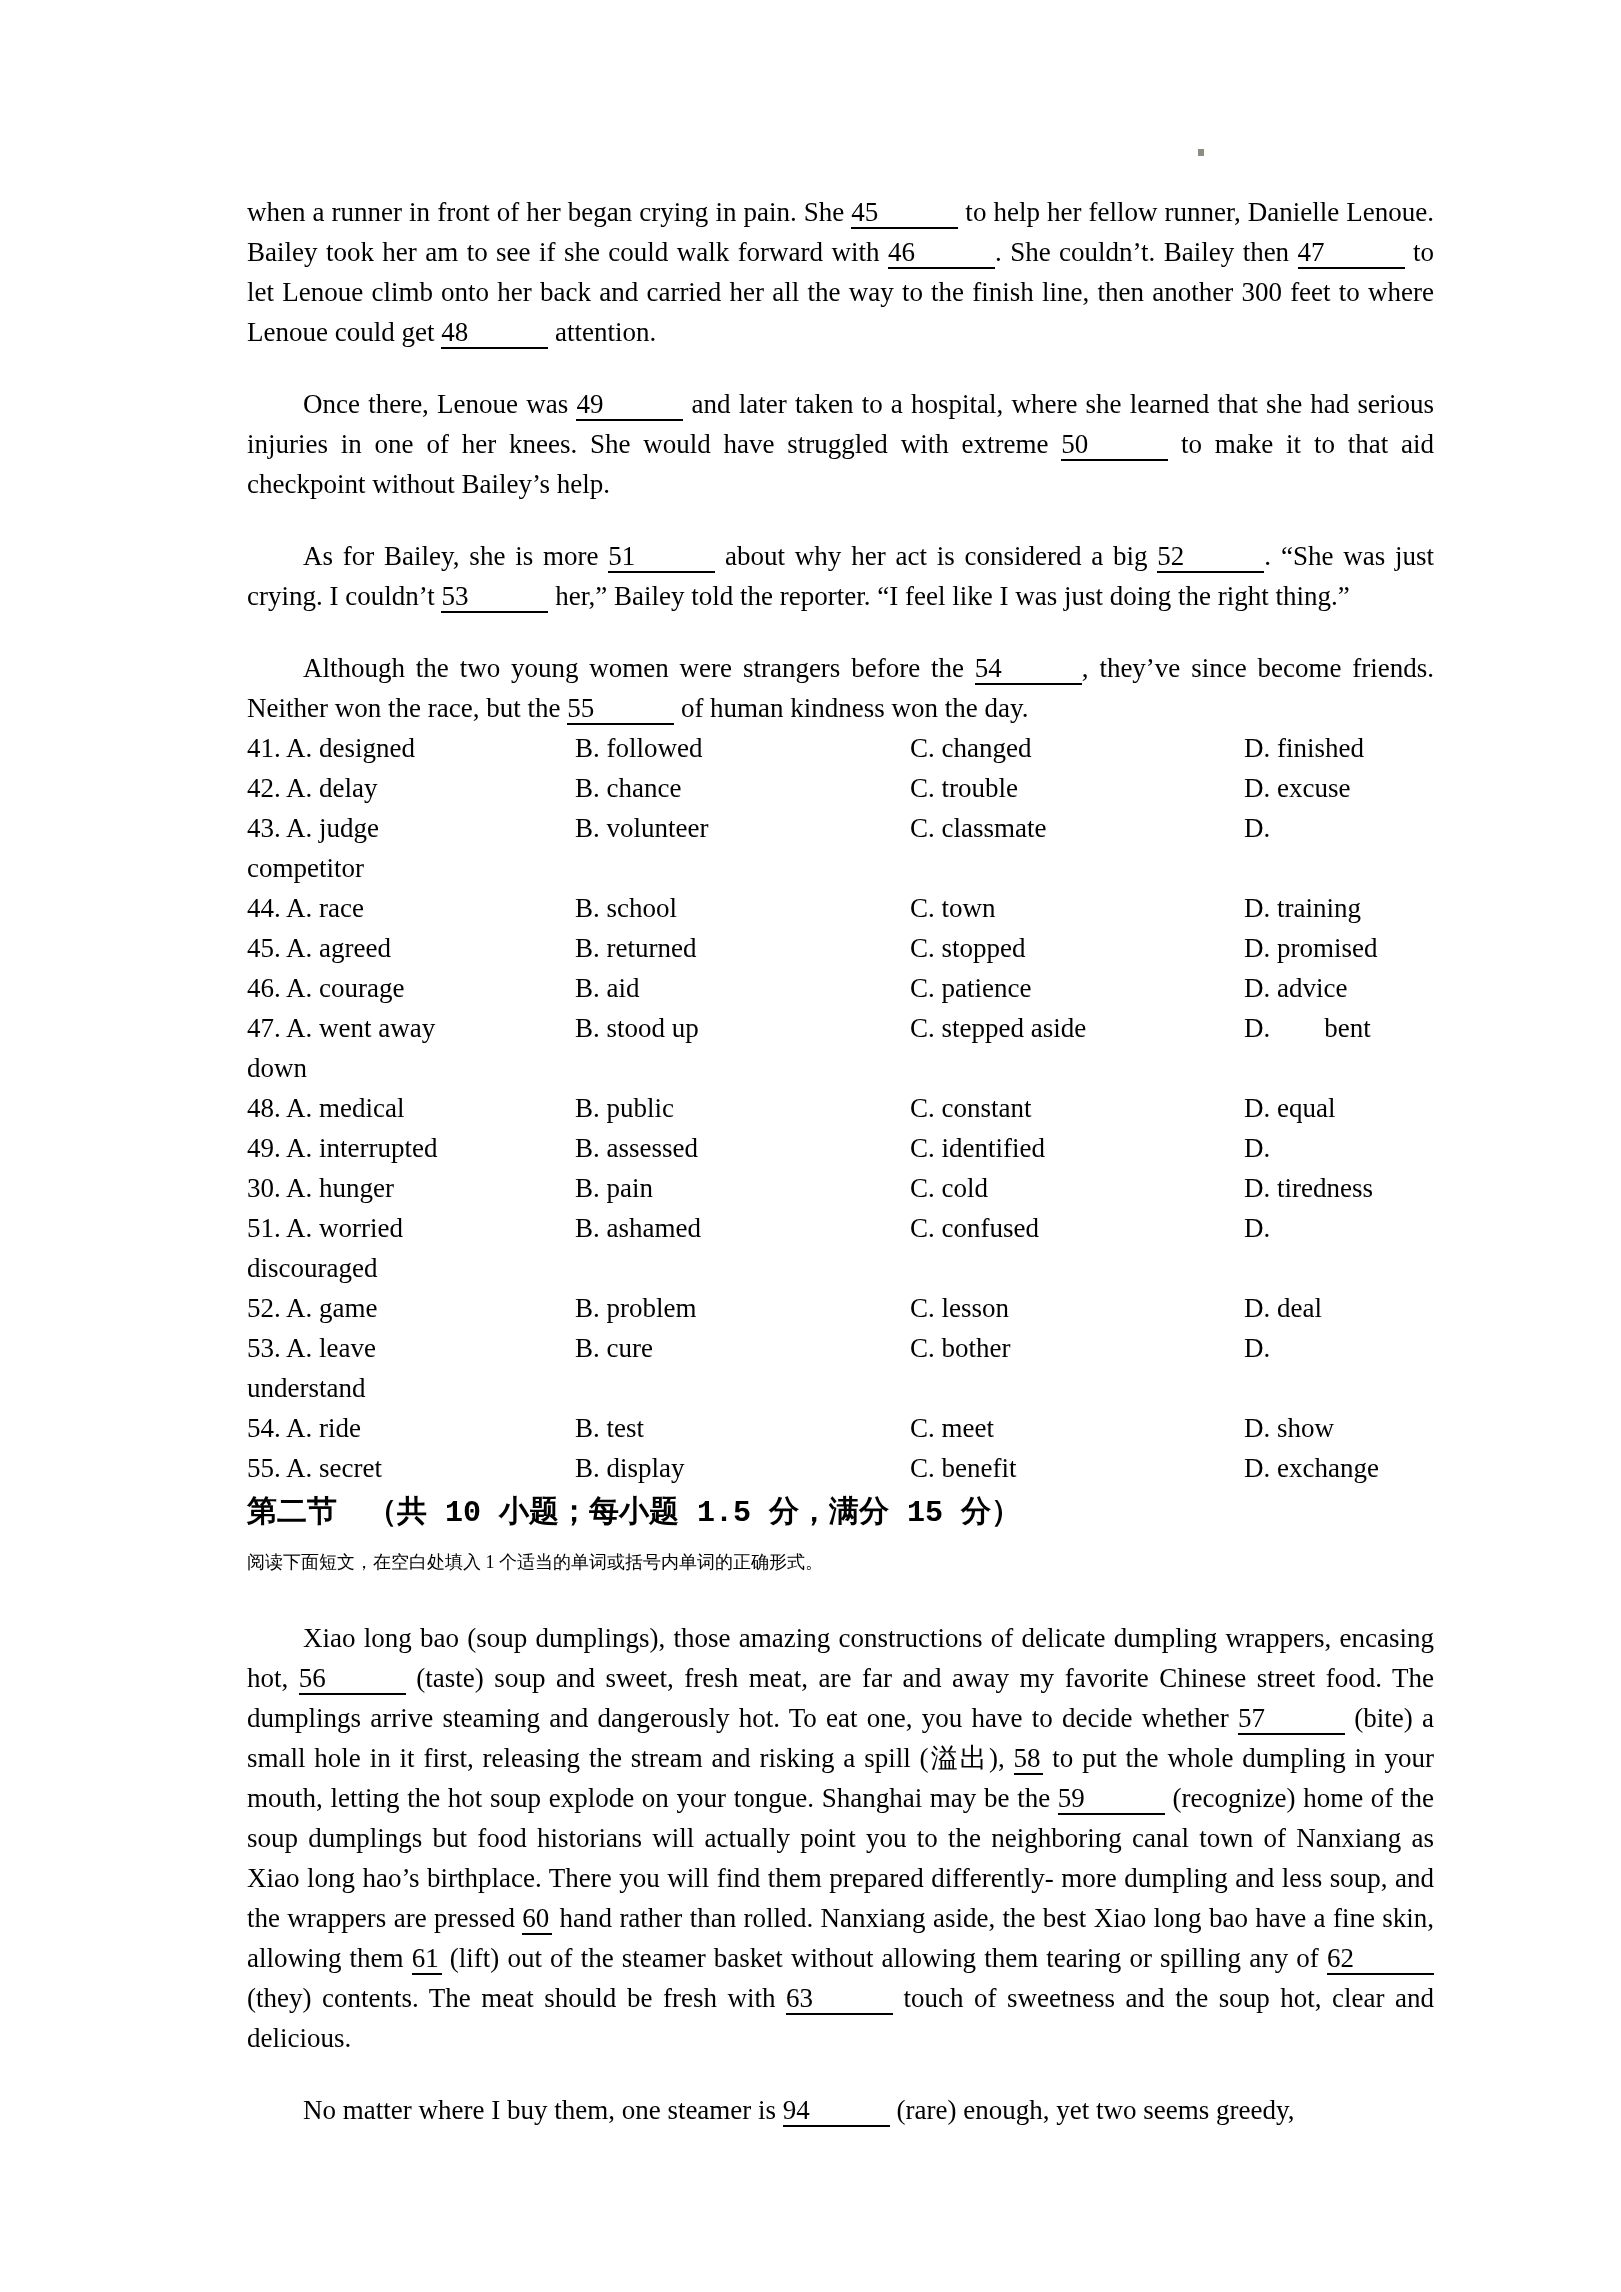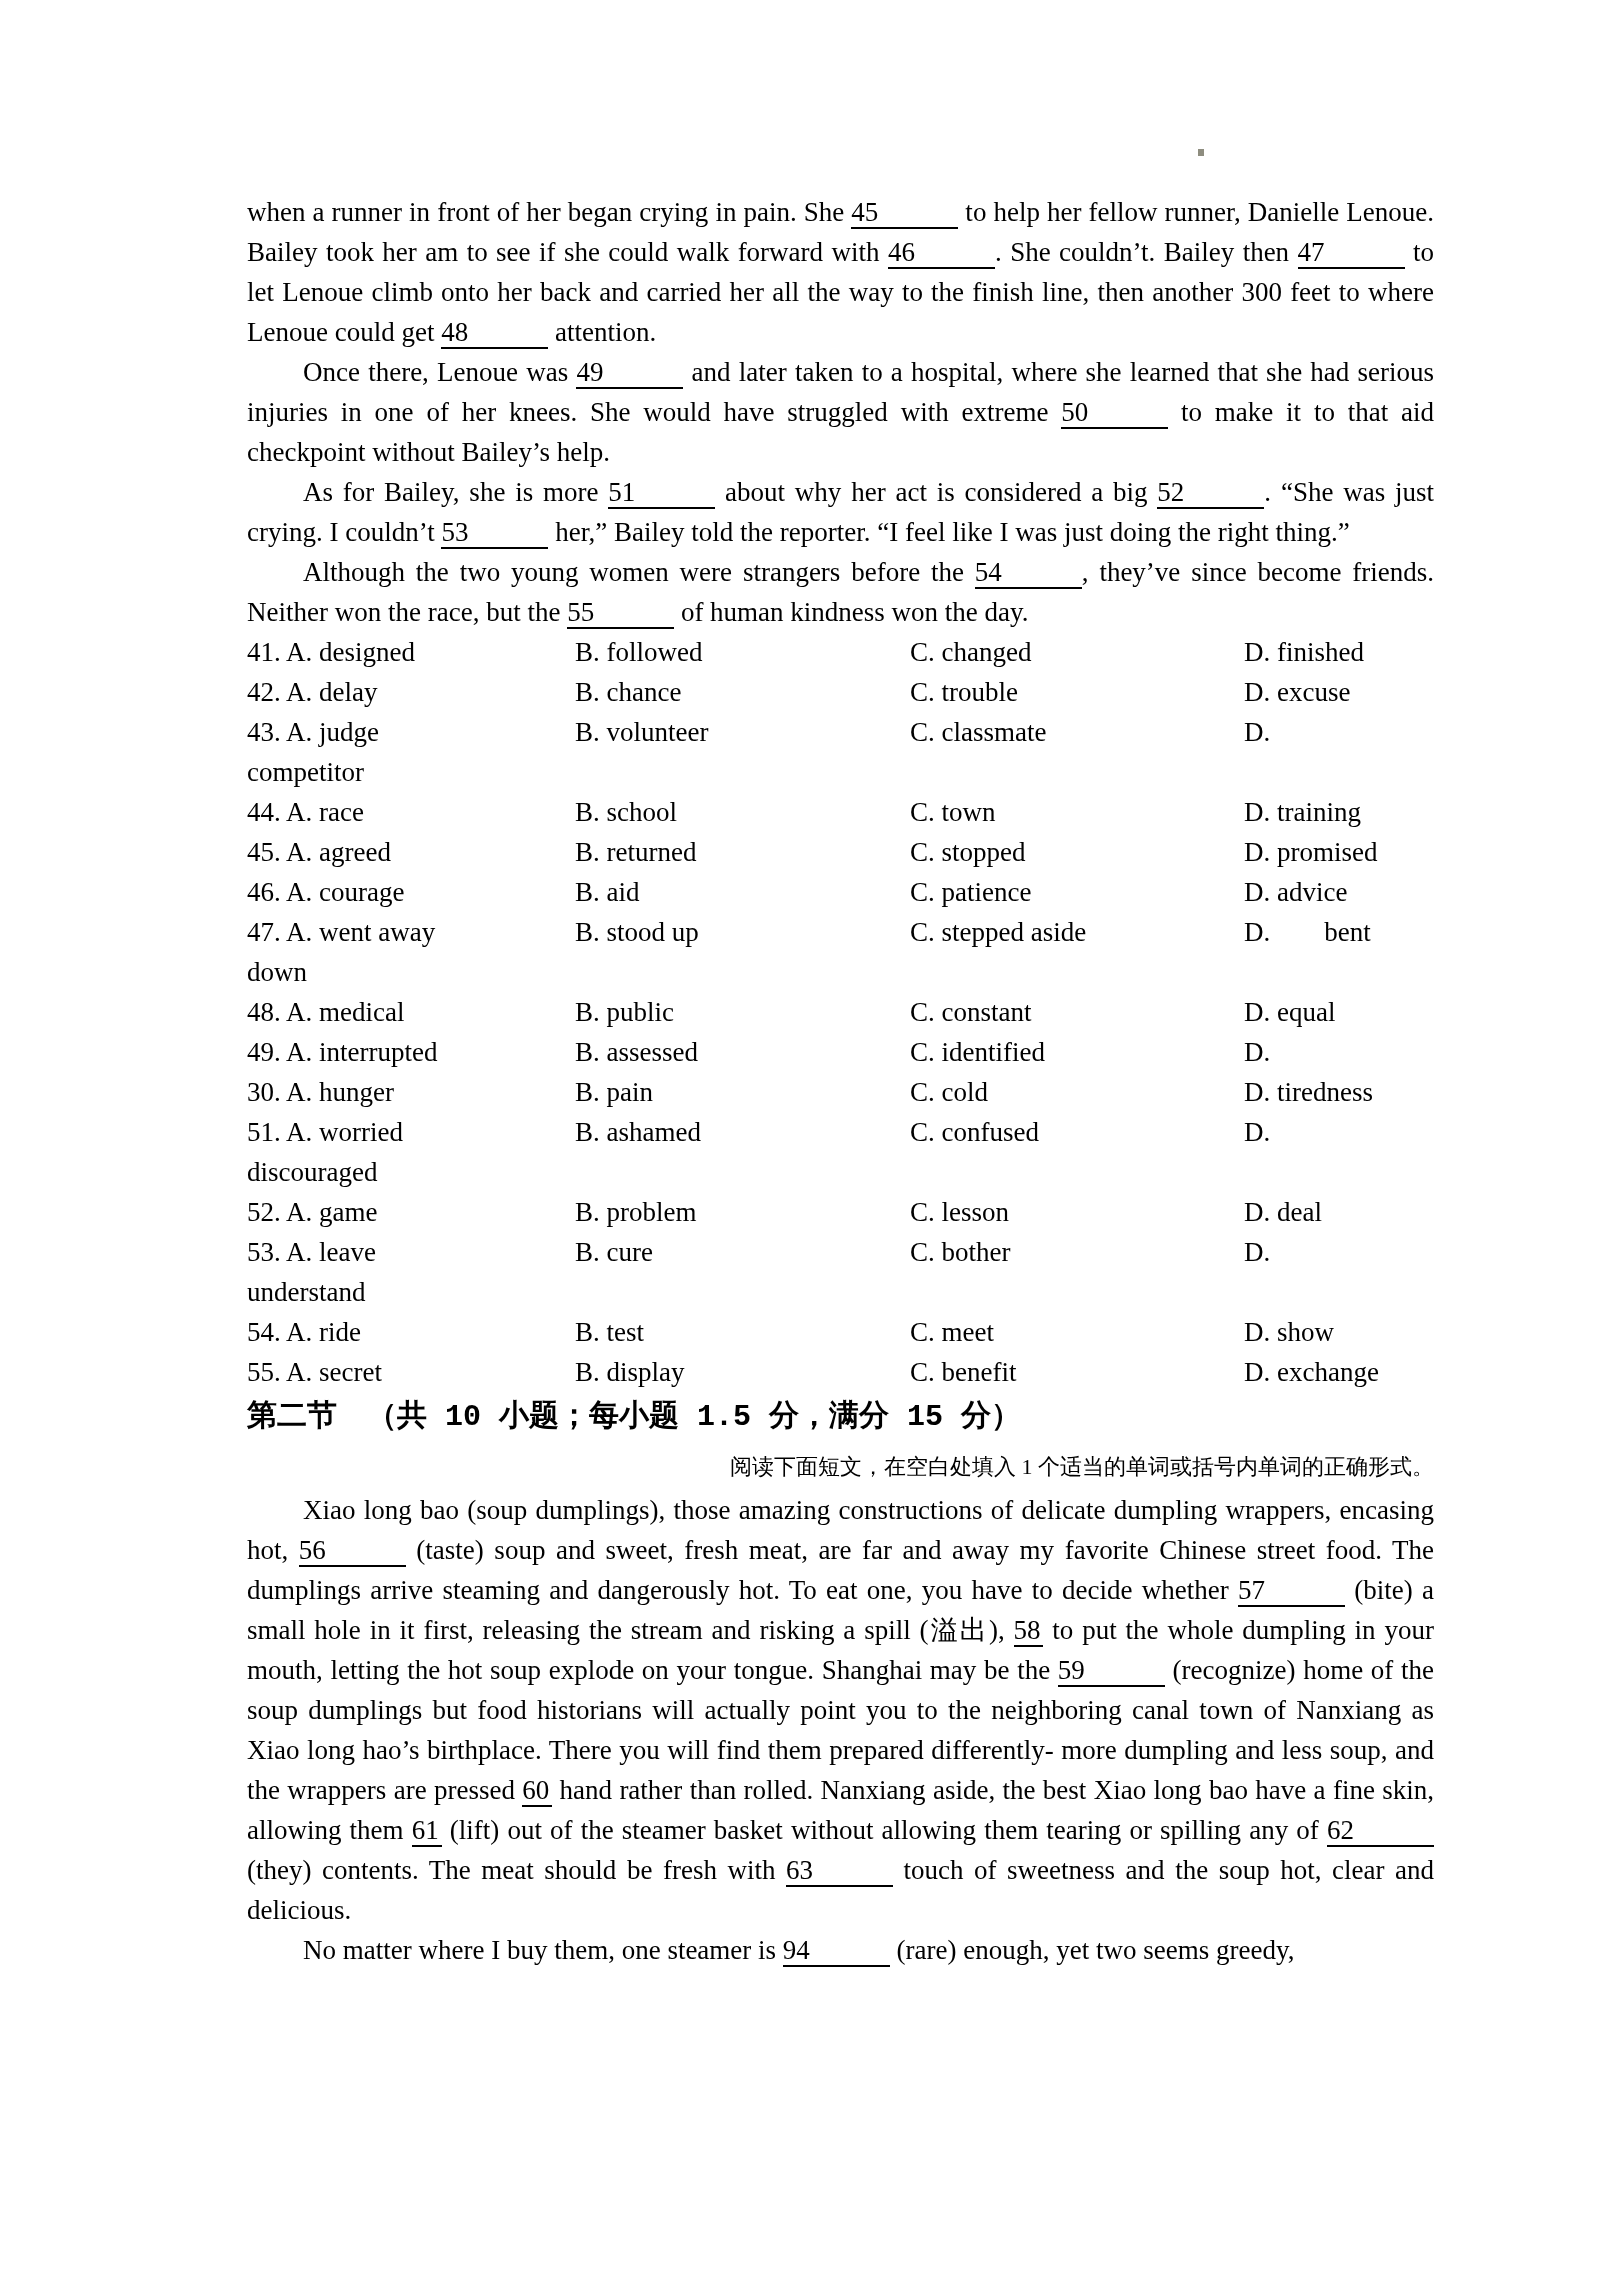--- a/index.html
+++ b/index.html
@@ -14,21 +14,21 @@
     position: absolute; left: 1198px; top: 149px;
     width: 5.9px; height: 6.9px; background: #8e8d7f;
   }
   .content {
     position: absolute; left: 247px; top: 192px; width: 1187px;
   }
   .para {
     font-size: 27px; line-height: 40px;
     text-align: justify; text-justify: inter-word;
   }
-  .para.indent { text-indent: 56px; }
+  .para.indent { text-indent: 56px; margin-top: 32px; }
   .blank {
     border-bottom: 2px solid #000;
     padding-right: 80px;
     white-space: nowrap;
   }
   .blank.blank-short { padding-right: 2.9px; }
   .opt-row {
     position: relative; height: 40px;
     font-size: 27px; line-height: 40px;
     white-space: nowrap;
@@ -37,21 +37,21 @@
   .opt-cell.c0 { left: 0; }
   .opt-cell.c1 { left: 328px; }
   .opt-cell.c2 { left: 663px; text-align: right; }
   .opt-cell.c3 { left: 997px; }
   .cn-heading {
     font-size: 30px; font-weight: bold;
     line-height: 51px;
     font-family: Liberation Mono, monospace;
   }
   .cn-instruction {
-    font-size: 22px; line-height: 47px; text-align: right;
+    font-size: 18px; line-height: 47px;
   }
 </style>
 </head>
 <body>
 
 <div class="artifact-dot"></div>
 
 <main class="content">
   <section>
       <div class="para">when a runner in front of her began crying in pain. She <span class="blank">45</span> to help her fellow runner, Danielle Lenoue. Bailey took her am to see if she could walk forward with <span class="blank">46</span>. She couldn’t. Bailey then <span class="blank">47</span> to let Lenoue climb onto her back and carried her all the way to the finish line, then another 300 feet to where Lenoue could get <span class="blank">48</span> attention.</div>

